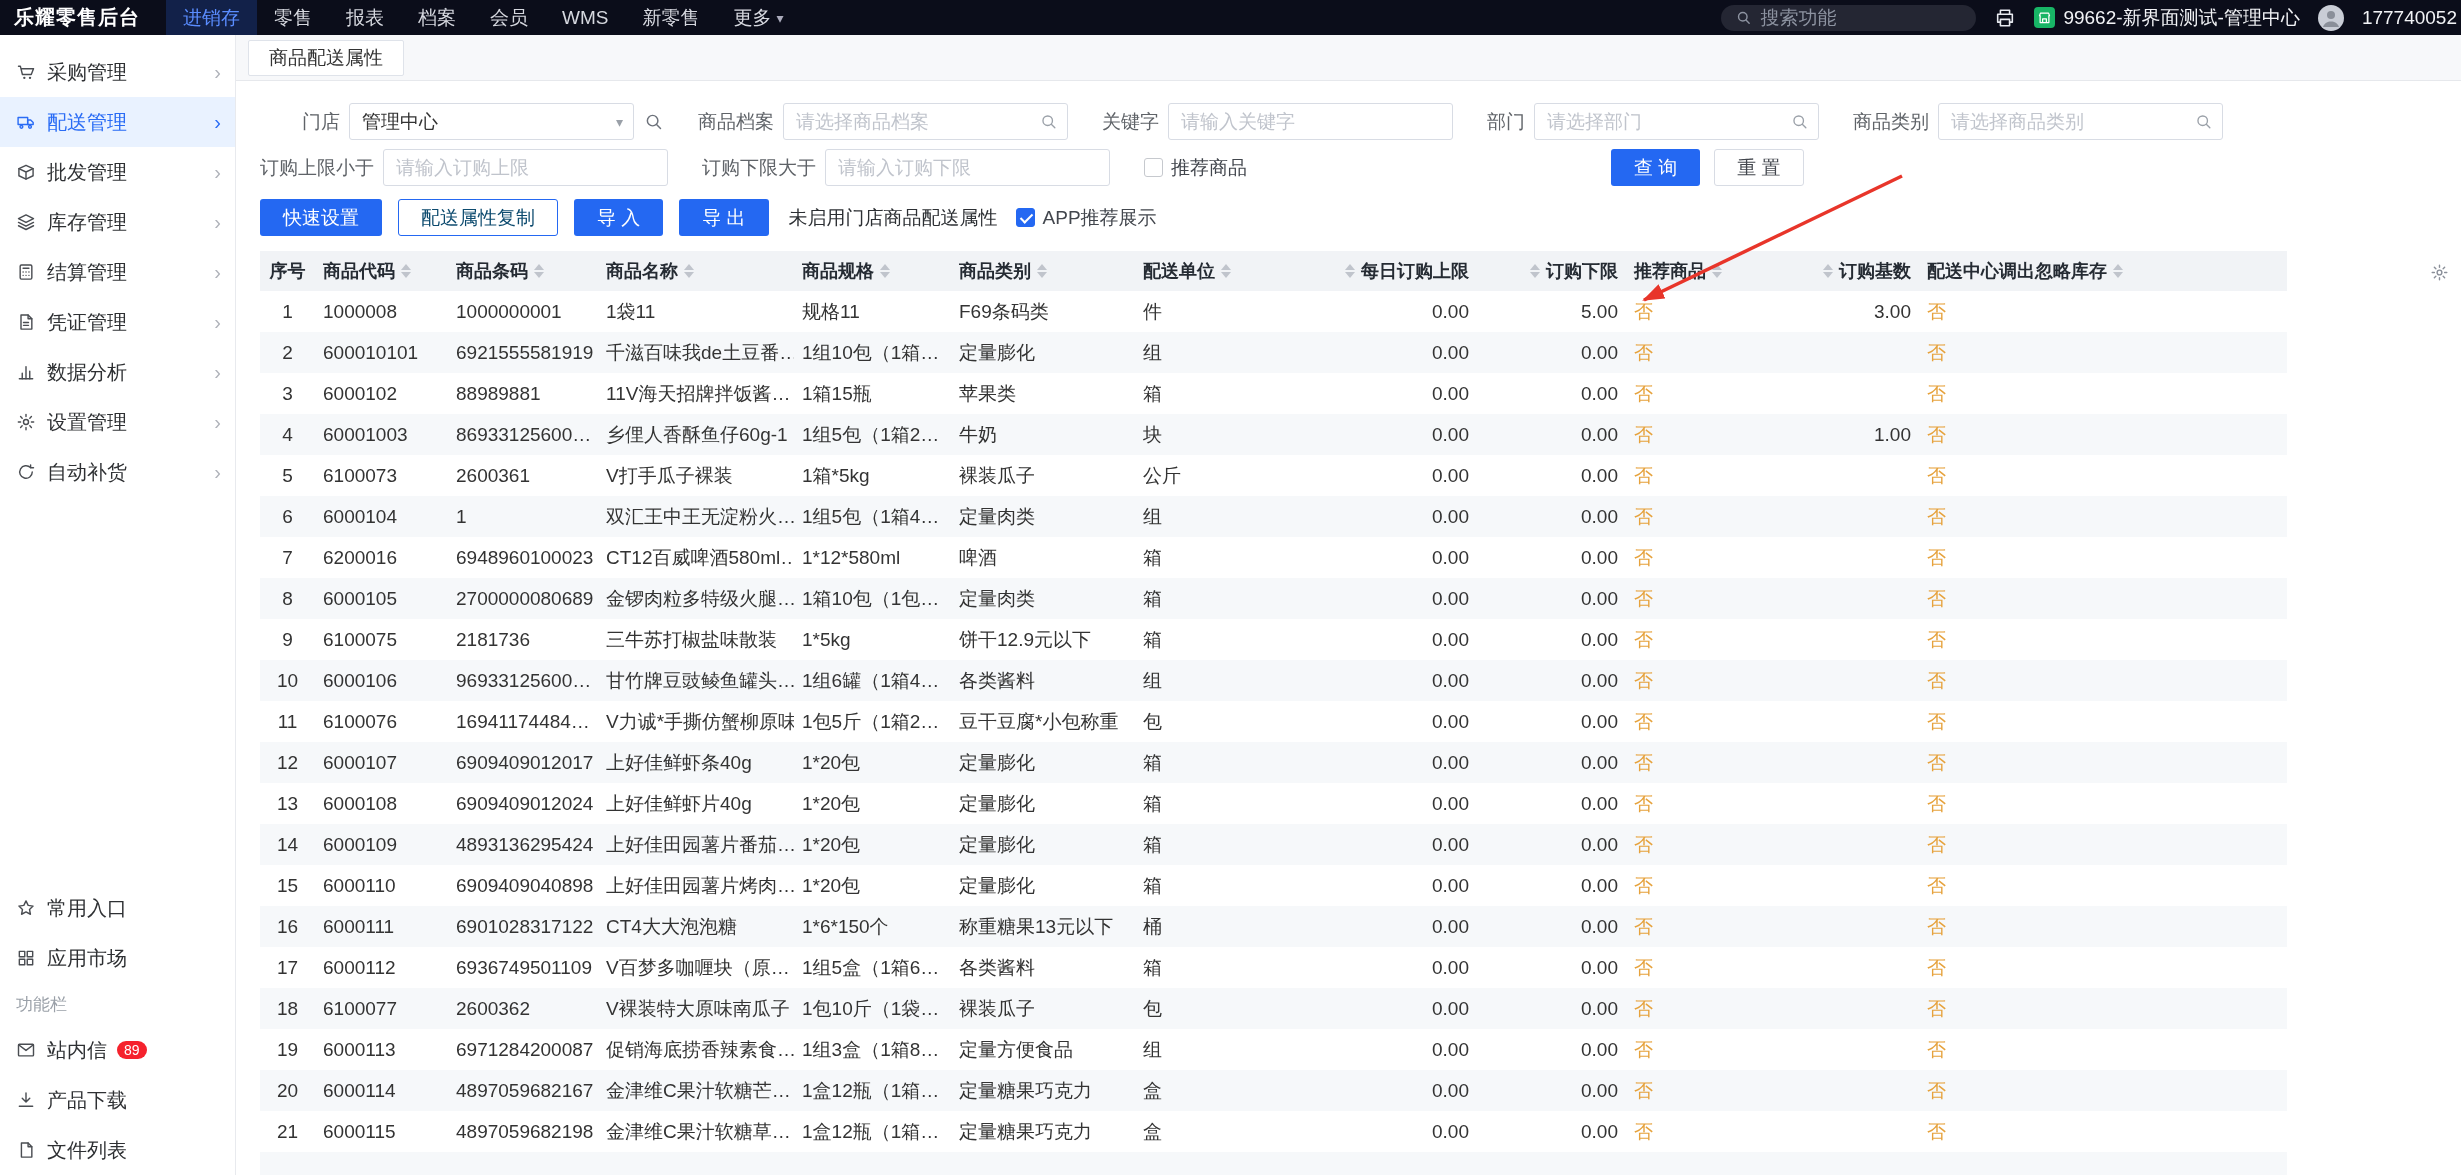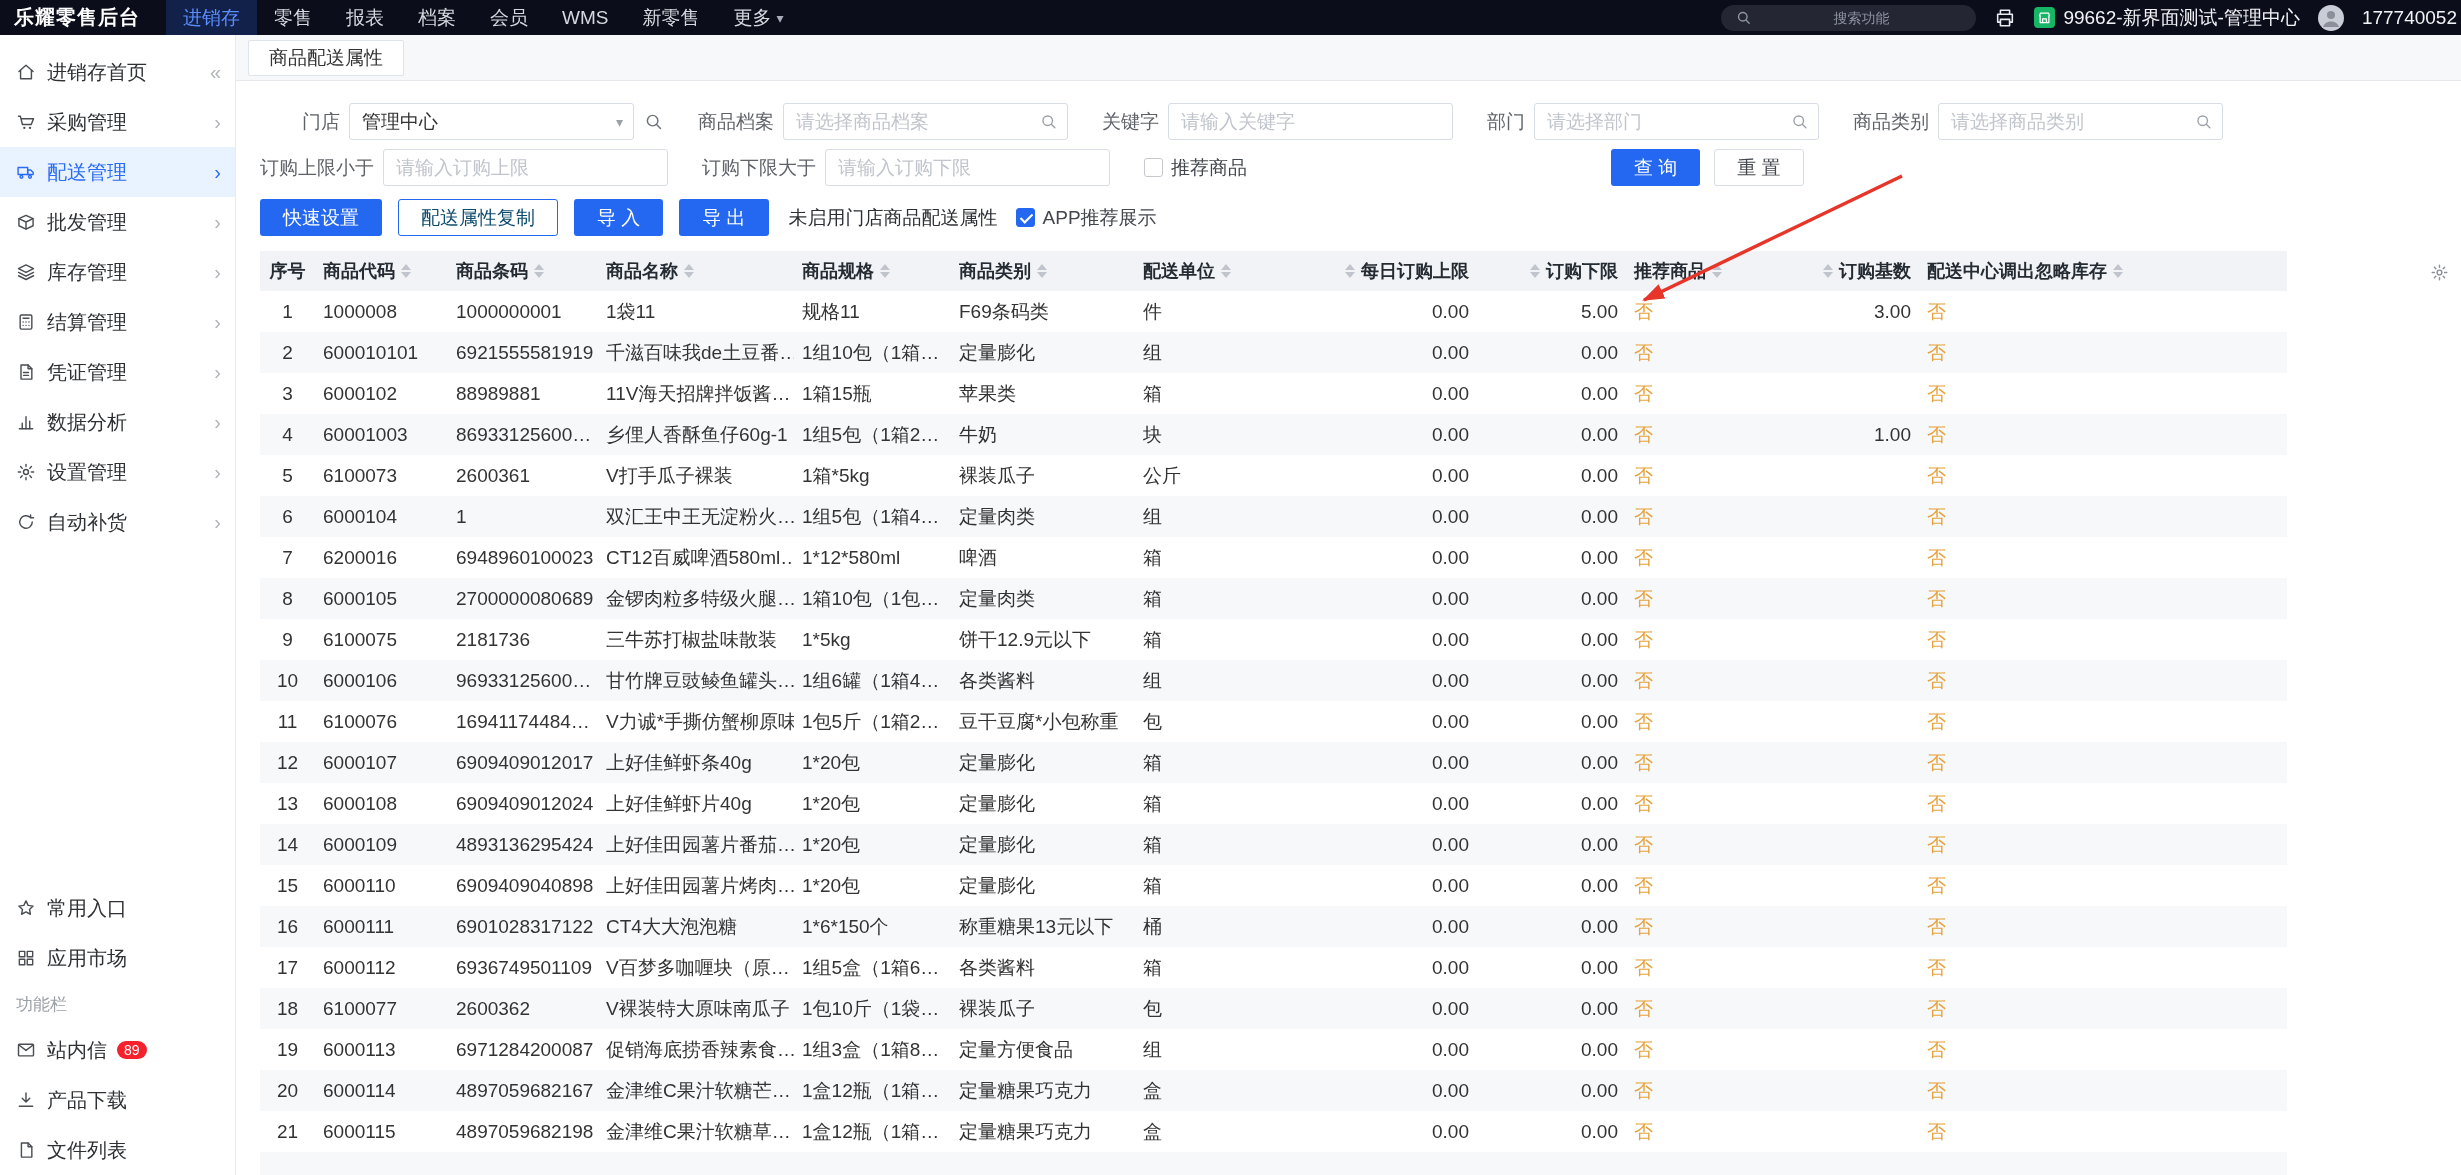--- a/index.html
+++ b/index.html
@@ -20,21 +20,21 @@
   .tb-logo { font-size: 20px; font-weight: bold; padding: 0 26px 0 14px; letter-spacing: 1px; }
   .tb-nav { display: flex; height: 100%; align-items: stretch; }
   .tb-nav-item { display: flex; align-items: center; padding: 0 17px; font-size: 19px; color: #d6d8df; cursor: default; }
   .tb-nav-item .caret { margin-left: 5px; font-size: 14px; color: #aab; }
   .tb-nav-item.active { color: #5a8dff; background: rgba(47,107,242,.22); }
   .tb-right { margin-left: auto; display: flex; align-items: center; gap: 18px; padding-right: 4px; }
   .tb-search {
     width: 255px; height: 26px; border-radius: 13px; background: #242633;
     display: flex; align-items: center; gap: 8px; padding: 0 14px; color: #8d93a1;
   }
-  .tb-search input { background: transparent; border: none; outline: none; color: #14b8a6; font-size: 14px; width: 100%; text-align: center; }
+  .tb-search input { background: transparent; border: none; outline: none; color: #14b8a6; font-size: 19px; width: 100%; }
   .tb-search input::placeholder { color: #8d93a1; }
   .tb-printer { color: #e8eaf0; }
   .tb-org { display: flex; align-items: center; gap: 8px; font-size: 19px; color: #f2f3f6; }
   .tb-org-icon { width: 21px; height: 21px; border-radius: 4px; background: #18b566; display: inline-flex; align-items: center; justify-content: center; }
   .tb-avatar { width: 26px; height: 26px; border-radius: 50%; background: #c9cdd6; color: #6a6f7a; overflow: hidden; display: inline-flex; align-items: center; justify-content: center; }
   .tb-phone { font-size: 19px; color: #f2f3f6; }
 
   
   .sidebar {
     position: absolute; top: 35px; left: 0; bottom: 0; width: 236px;
@@ -176,30 +176,20 @@
       </span>
     <span class="tb-phone">177740052</span>
   </div>
 </div>
 
 <div class="sidebar">
   <div id="side-main">
       <div class="side-item">
         <span class="icn">
           <svg viewBox="0 0 24 24" width="20" height="20" fill="none" stroke="currentColor" stroke-width="1.7" stroke-linecap="round" stroke-linejoin="round">
-            <path d="M3.5 11.5L12 4l8.5 7.5"></path>
-            <path d="M5.5 10v10h13V10"></path>
-          </svg>
-        </span>
-        <span class="lbl">进销存首页</span>
-        <span class="trail">«</span>
-      </div>
-      <div class="side-item">
-        <span class="icn">
-          <svg viewBox="0 0 24 24" width="20" height="20" fill="none" stroke="currentColor" stroke-width="1.7" stroke-linecap="round" stroke-linejoin="round">
             <path d="M3 5h2.2l2.5 10h10.6L21 8H6.2"></path>
             <circle cx="10" cy="19" r="1.4" fill="currentColor" stroke="none"></circle>
             <circle cx="16.8" cy="19" r="1.4" fill="currentColor" stroke="none"></circle>
           </svg>
         </span>
         <span class="lbl">采购管理</span>
         <span class="trail">›</span>
       </div>
       <div class="side-item active">
         <span class="icn">

